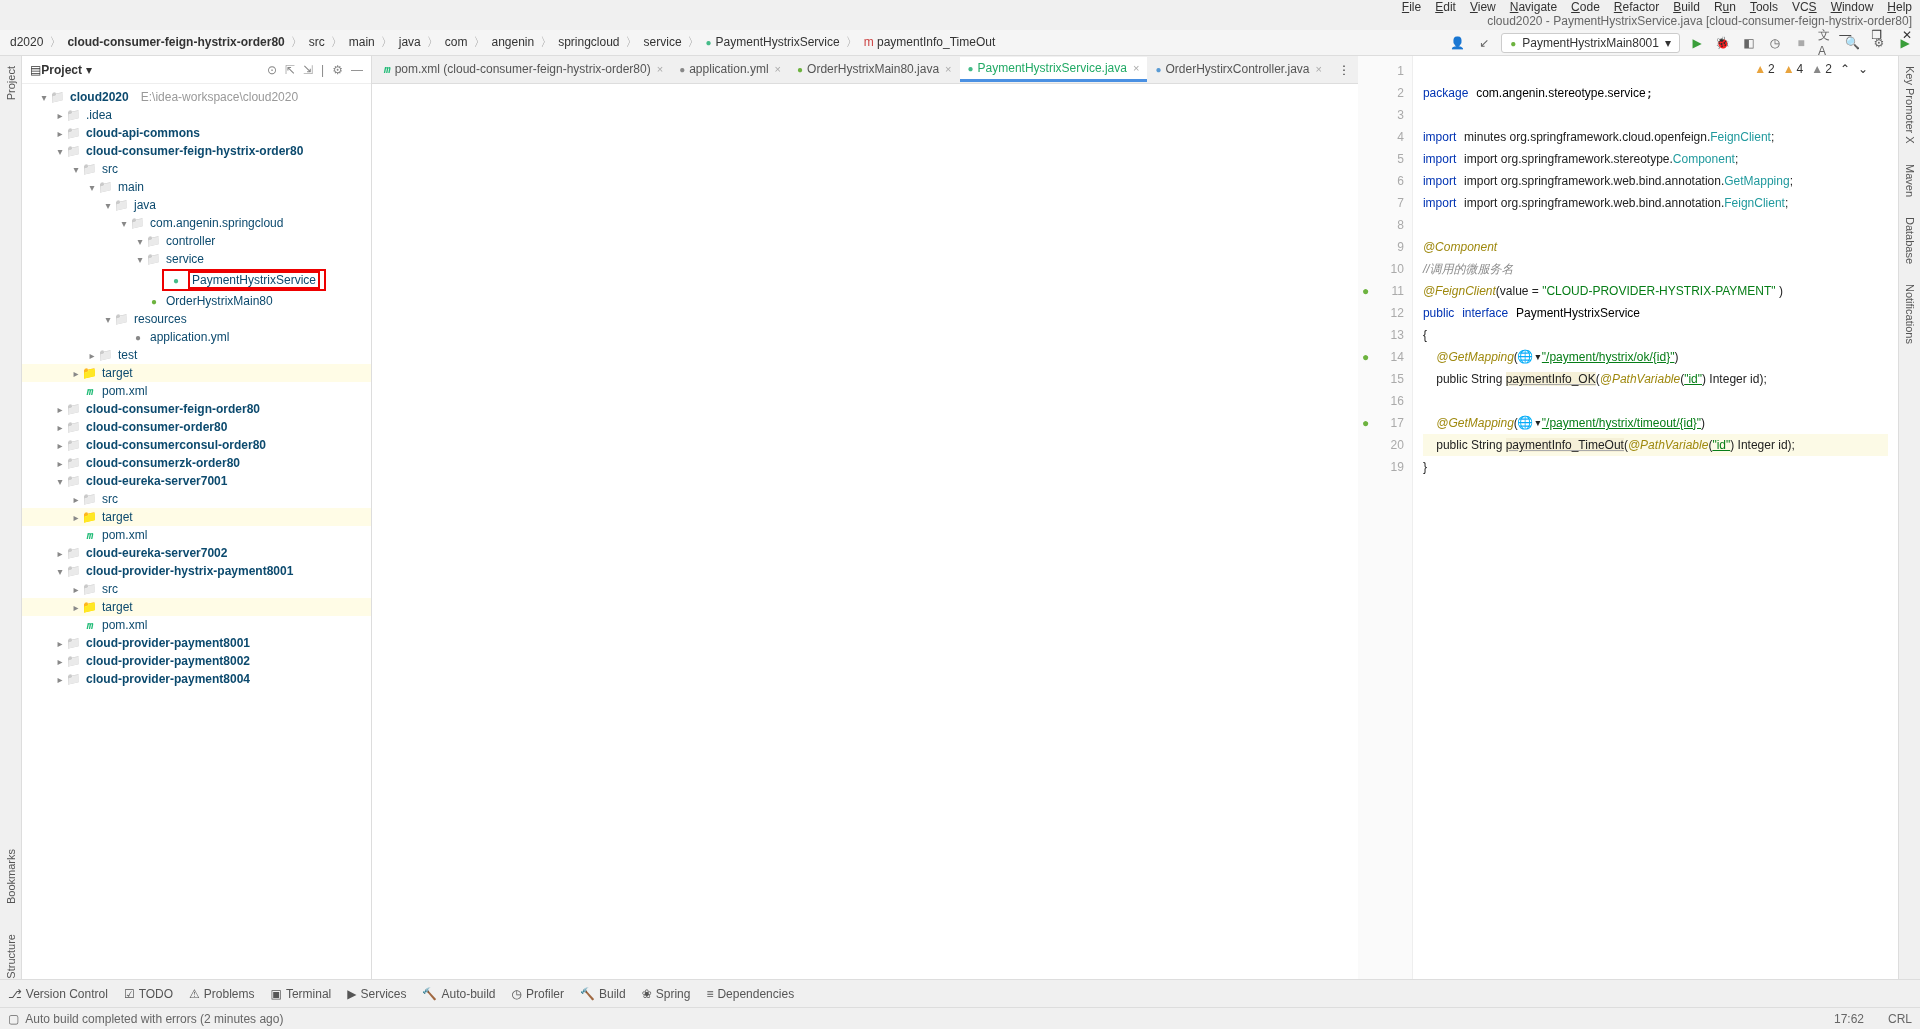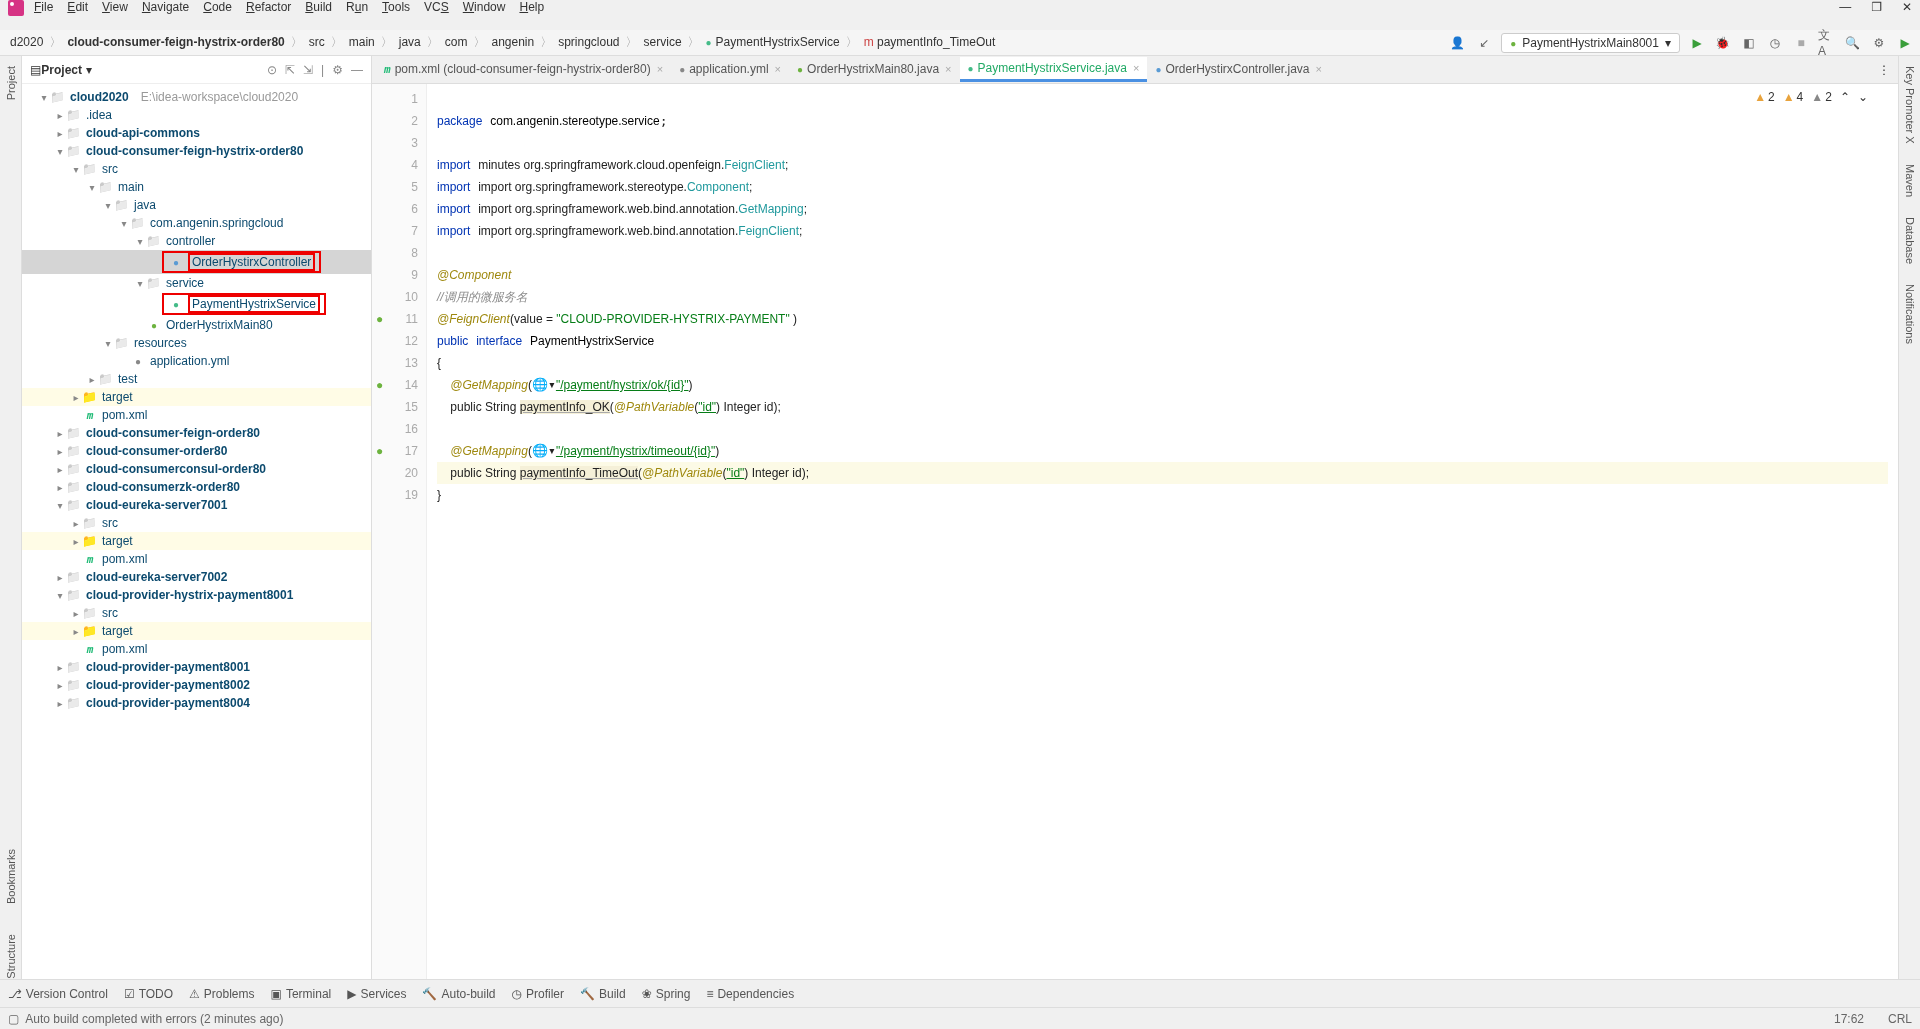--- a/index.html
+++ b/index.html
@@ -1,17 +1,17 @@
 <!DOCTYPE html>
 <html><head>
 <meta charset="utf-8">
 <style>
 * { margin:0; padding:0; box-sizing:border-box; font-family:"Segoe UI",Arial,sans-serif; font-size:12px; }
 body { width:1920px; height:1029px; background:#f5f5f5; color:#333; overflow:hidden; position:relative; }
-.titlebar { height:30px; display:flex; align-items:flex-start; background:#f0f0f0; padding:0 8px; }
+.titlebar { height:30px; display:flex; align-items:flex-end; background:#f0f0f0; padding:0 8px;flex-direction:column; }
 .titlebar .logo { width:16px; height:16px; margin-right:10px; }
 .menu { display:flex; gap:14px; }
 .menu span { cursor:pointer; }
 .menu span u { text-decoration:underline; }
 .title-center { flex:1; text-align:center; color:#666; font-size:12px; }
 .window-controls { display:flex; gap:20px; margin-left:auto; font-size:14px; }
 .nav-breadcrumb { height:26px; display:flex; align-items:center; background:#f5f5f5; padding:0 6px; border-bottom:1px solid #ddd; }
 .crumb { padding:2px 4px; color:#333; cursor:pointer; }
 .crumb.bold { font-weight:bold; }
 .crumb-sep { color:#999; margin:0 2px; }
@@ -38,21 +38,21 @@
 .folder-target::before { content:"📁"; font-size:12px; filter:sepia(1) saturate(5) hue-rotate(-20deg); }
 .java-ico::before { content:"●"; color:#4b8; font-size:10px; }
 .class-ico::before { content:"●"; color:#5a9bd4; font-size:10px; }
 .xml-ico::before { content:"m"; font-family:monospace; color:#2b7; font-size:11px; font-style:italic; font-weight:bold; }
 .yml-ico::before { content:"●"; color:#888; font-size:10px; }
 .spring-ico::before { content:"●"; color:#6db33f; font-size:10px; }
 .boxed { border:2px solid #e00; padding:0 2px; }
 .tree-item .name { color:#0c4a6e; }
 .tree-item .name.bold { font-weight:bold; }
 .tree-item .path { color:#999; margin-left:12px; }
-.editor-area { flex:1; display:flex; flex-direction:column; background:#fff; }
+.editor-area { flex:1; display:flex; flex-direction:row; background:#fff; }
 .tabs { height:28px; display:flex; align-items:center; background:#f0f0f0; border-bottom:1px solid #ddd; padding-left:4px; }
 .tab { padding:4px 8px; display:flex; align-items:center; gap:4px; cursor:pointer; color:#555; border-bottom:2px solid transparent; }
 .tab.active { color:#2a6; border-bottom:3px solid #4a90e2; background:#fff; font-weight:normal; }
 .tab .close { color:#aaa; margin-left:2px; font-size:11px; }
 .editor-body { flex:1; display:flex; position:relative; }
 .gutter { width:55px; background:#fafafa; border-right:1px solid #eee; text-align:right; padding:4px 8px 4px 4px; font-family:Consolas,monospace; font-size:13px; color:#aaa; line-height:22px; }
 .code { flex:1; font-family:Consolas,monospace; font-size:13px; line-height:22px; padding:4px 10px; white-space:pre; color:#222; }
 .code .kw { color:#0033b3; }
 .code .ann { color:#9e880d; font-style:italic; }
 .code .str { color:#067d17; }
@@ -87,20 +87,21 @@
     <span><u>N</u>avigate</span>
     <span><u>C</u>ode</span>
     <span><u>R</u>efactor</span>
     <span><u>B</u>uild</span>
     <span>R<u>u</u>n</span>
     <span><u>T</u>ools</span>
     <span>VC<u>S</u></span>
     <span><u>W</u>indow</span>
     <span><u>H</u>elp</span>
   </div>
+  <div class="title-center">cloud2020 - PaymentHystrixService.java [cloud-consumer-feign-hystrix-order80]</div>
   <div class="window-controls">
     <span>—</span>
     <span>❐</span>
     <span>✕</span>
   </div>
 </div>
 
 <div class="nav-breadcrumb">
   <span id="crumbs"><span class="crumb">d2020</span><span class="crumb-sep">〉</span><span class="crumb bold">cloud-consumer-feign-hystrix-order80</span><span class="crumb-sep">〉</span><span class="crumb">src</span><span class="crumb-sep">〉</span><span class="crumb">main</span><span class="crumb-sep">〉</span><span class="crumb">java</span><span class="crumb-sep">〉</span><span class="crumb">com</span><span class="crumb-sep">〉</span><span class="crumb">angenin</span><span class="crumb-sep">〉</span><span class="crumb">springcloud</span><span class="crumb-sep">〉</span><span class="crumb">service</span><span class="crumb-sep">〉</span><span class="crumb"><span class="java-ico" style="margin-right: 4px;"></span>PaymentHystrixService</span><span class="crumb-sep">〉</span><span class="crumb"><span style="color: rgb(204, 68, 68);">m </span>paymentInfo_TimeOut</span></span>
   <div class="toolbar-right">
@@ -183,27 +184,20 @@
         </div>
         <div class="tree-item" style="padding-left: 96px;">
           <span class="arrow">▾</span>
           <span class="ico folder-ico"></span>
           <span class="name">com.angenin.springcloud</span>
         </div>
         <div class="tree-item" style="padding-left: 112px;">
           <span class="arrow">▾</span>
           <span class="ico folder-ico"></span>
           <span class="name">controller</span>
-        </div>
-        <div class="tree-item sel" style="padding-left: 128px;">
-          <span class="arrow"></span>
-          <span style="border: 2px solid rgb(238, 0, 0); padding: 0px 4px; display: inline-flex; align-items: center;">
-            <span class="ico class-ico"></span>
-            <span class="name boxed">OrderHystirxController</span>
-          </span>
         </div>
         <div class="tree-item" style="padding-left: 112px;">
           <span class="arrow">▾</span>
           <span class="ico folder-ico"></span>
           <span class="name">service</span>
         </div>
         <div class="tree-item" style="padding-left: 128px;">
           <span class="arrow"></span>
           <span style="border: 2px solid rgb(238, 0, 0); padding: 0px 4px; display: inline-flex; align-items: center;">
             <span class="ico java-ico"></span>

